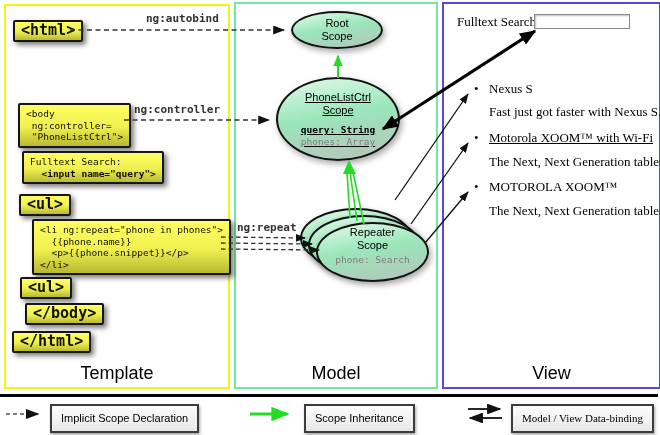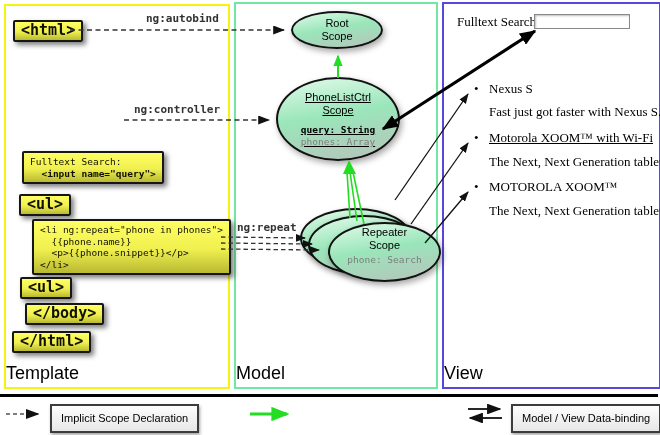--- a/index.html
+++ b/index.html
@@ -4,21 +4,21 @@
 <style>
   html,body{margin:0;padding:0;background:#fff;}
   #stage{position:relative;width:660px;height:435px;background:#fff;overflow:hidden;
          font-family:"Liberation Sans",sans-serif;}
 
   
   .panel{position:absolute;background:#fff;}
   #panel-template{left:4px;top:4px;width:222px;height:381px;border:2px solid #f3f314;}
   #panel-model{left:234px;top:2px;width:200px;height:383px;border:2px solid #72e7a3;}
   #panel-view{left:442px;top:2px;width:215px;height:383px;border:2px solid #5946da;}
-  .panel-label{position:absolute;left:0;right:0;bottom:3px;text-align:left;
+  .panel-label{position:absolute;left:0;right:0;bottom:3px;text-align:center;
                font:18px "Liberation Sans",sans-serif;color:#000;}
 
   
   .codebox{position:absolute;background:linear-gradient(180deg,#ffff63 0%,#efef4f 55%,#b9b932 100%);
            border:2px solid #161616;border-radius:2px;box-shadow:3px 3px 5px rgba(0,0,0,.5);
            font:9.5px/11.5px "DejaVu Sans Mono",monospace;color:#101000;padding:3px 6px;z-index:10;}
   .codebox div{white-space:pre;}
   .tag{font-weight:bold;font-size:15px;}
   .b{font-weight:bold;}
 
@@ -62,20 +62,25 @@
     <div class="panel-label">Model</div>
   </div>
   <div id="panel-view" class="panel">
     <div class="panel-label">View</div>
   </div>
 
   <div class="codebox tag" style="left:13px;top:20px;">
     <div>&lt;html&gt;</div>
   </div>
 
+  <div class="codebox" style="left:18px;top:103px;">
+    <div>&lt;body</div>
+    <div> ng:controller=</div>
+    <div> "PhoneListCtrl"&gt;</div>
+  </div>
 
   <div class="codebox" style="left:22px;top:151px;">
     <div>Fulltext Search:</div>
     <div class="b">  &lt;input name="query"&gt;</div>
   </div>
 
   <div class="codebox tag" style="left:19px;top:194px;">
     <div>&lt;ul&gt;</div>
   </div>
 
@@ -110,21 +115,21 @@
   <div class="ellipse" style="left:276px;top:77px;width:124px;height:84px;padding-top:12px;text-decoration:underline;">
     <div class="title">PhoneListCtrl</div>
     <div class="title">Scope</div>
     <div style="height:8px;"></div>
     <div class="mono-prop">query: String</div>
     <div class="mono-prop gray">phones: Array</div>
   </div>
 
   <div class="ellipse" style="left:300px;top:208px;width:112px;height:60px;"></div>
   <div class="ellipse" style="left:308px;top:215px;width:112px;height:60px;"></div>
-  <div class="ellipse" style="left:328px;top:222px;width:113px;height:60px;padding-top:2px;">
+  <div class="ellipse" style="left:316px;top:222px;width:113px;height:60px;padding-top:2px;">
     <div class="title">Repeater</div>
     <div class="title">Scope</div>
     <div style="height:3px;"></div>
     <div class="mono-prop gray">phone: Search</div>
   </div>
 
   <div class="view-text" style="left:457px;top:14px;">Fulltext Search:</div>
   <input id="search-input" type="text" value="" style="">
 
   <span class="bullet" style="left:474px;top:81px;">•</span>
@@ -134,21 +139,22 @@
   <span class="bullet" style="left:474px;top:130px;">•</span>
   <div class="view-text" style="left:489px;top:130px;text-decoration:underline;">Motorola XOOM™  with Wi-Fi</div>
   <div class="view-text" style="left:489px;top:154px;">The Next, Next Generation tablet.</div>
 
   <span class="bullet" style="left:474px;top:179px;">•</span>
   <div class="view-text" style="left:489px;top:179px;">MOTOROLA XOOM™</div>
   <div class="view-text" style="left:489px;top:203px;">The Next, Next Generation tablet.</div>
 
   <div id="separator"></div>
   <div class="legend-box" style="left:50px;">Implicit Scope Declaration</div>
-  <div class="legend-box" style="left:511px;">Model / View Data-binding</div>
+  <div class="legend-box" style="left:304px;">Scope Inheritance</div>
+  <div class="legend-box" style="left:511px;font-family:Liberation Serif, serif;">Model / View Data-binding</div>
 
   <svg id="arrows" width="660" height="435" viewBox="0 0 660 435">
     <defs>
       <marker id="mB" markerWidth="8" markerHeight="6" refX="7.2" refY="3" orient="auto-start-reverse">
         <path d="M0,0 L8,3 L0,6 z" fill="#111"></path>
       </marker>
       <marker id="mBig" markerWidth="5.5" markerHeight="4.4" refX="5" refY="2.2" orient="auto-start-reverse">
         <path d="M0,0 L5.5,2.2 L0,4.4 z" fill="#000"></path>
       </marker>
       <marker id="mG" markerWidth="6" markerHeight="4.8" refX="5.2" refY="2.4" orient="auto">

